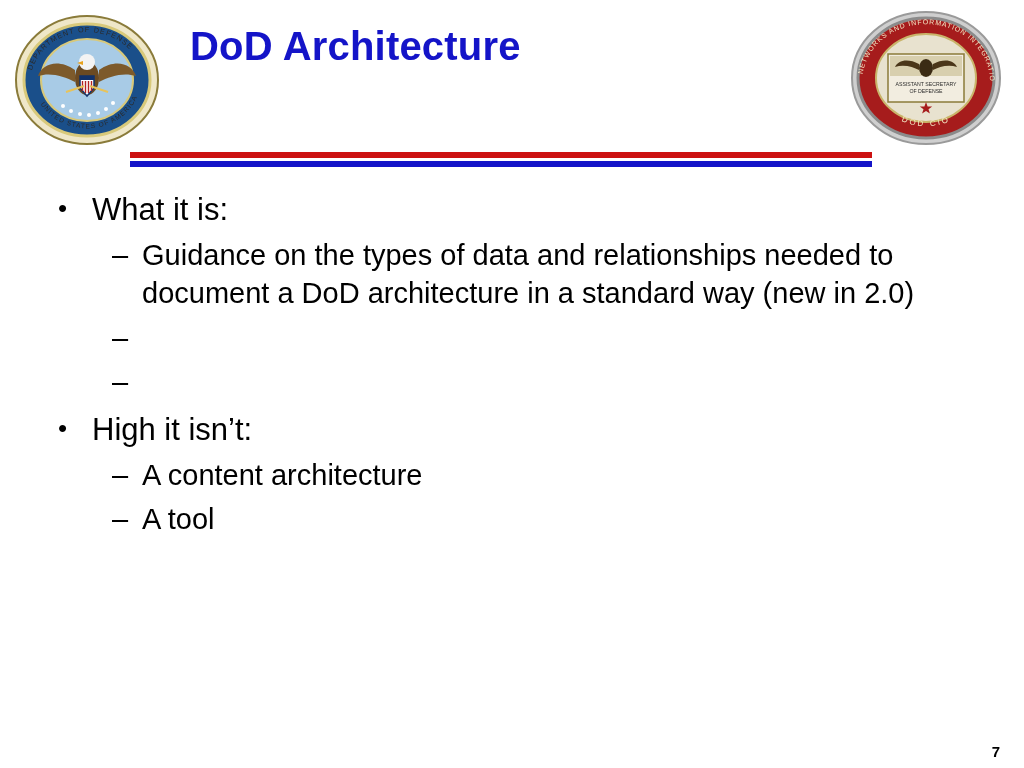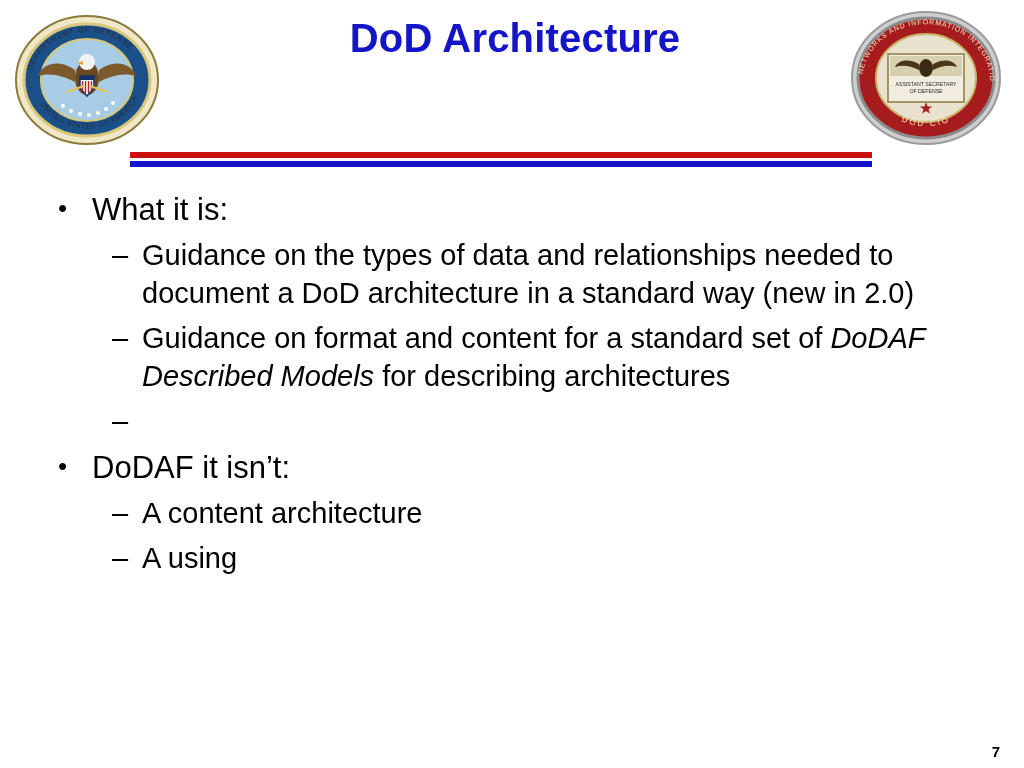--- a/index.html
+++ b/index.html
@@ -40,23 +40,22 @@
     position: absolute;
     right: 22px;
     top: 10px;
     width: 152px;
     height: 136px;
   }
 
   .title {
     position: absolute;
     left: 190px;
-    top: 14px;
+    top: 22px;
     width: 650px;
-    text-align: center;
     color: #1414c8;
     font-size: 40px;
     font-weight: bold;
     line-height: 1.22;
     letter-spacing: 0.2px;
   }
 
   
   .divider {
     position: absolute;
@@ -231,33 +230,32 @@
       <div class="bullet-l1">
         <span class="marker">•</span>
         <span class="text"><span>What it is:</span></span>
       </div>
       <div class="bullet-l2">
         <span class="marker">–</span>
         <span class="text"><span>Guidance on the types of data and relationships needed to document a DoD architecture in a standard way (new in 2.0)</span></span>
       </div>
       <div class="bullet-l2">
         <span class="marker">–</span>
-        <span class="text"><span>Guidance on format and content for a standard set of </span><span class="ital">DoDAF Described Models</span><span> for describing architectures</span></span>
       </div>
       <div class="bullet-l2">
         <span class="marker">–</span>
       </div>
       <div class="bullet-l1">
         <span class="marker">•</span>
-        <span class="text"><span>DoDAF it isn’t:</span></span>
+        <span class="text"><span>High it isn’t:</span></span>
       </div>
       <div class="bullet-l2">
         <span class="marker">–</span>
         <span class="text"><span>A content architecture</span></span>
       </div>
       <div class="bullet-l2">
         <span class="marker">–</span>
-        <span class="text"><span>A using</span></span>
+        <span class="text"><span>A tool</span></span>
       </div>
     </div>
 
   <div class="page-number">7</div>
 </div>
 
 </body></html>

